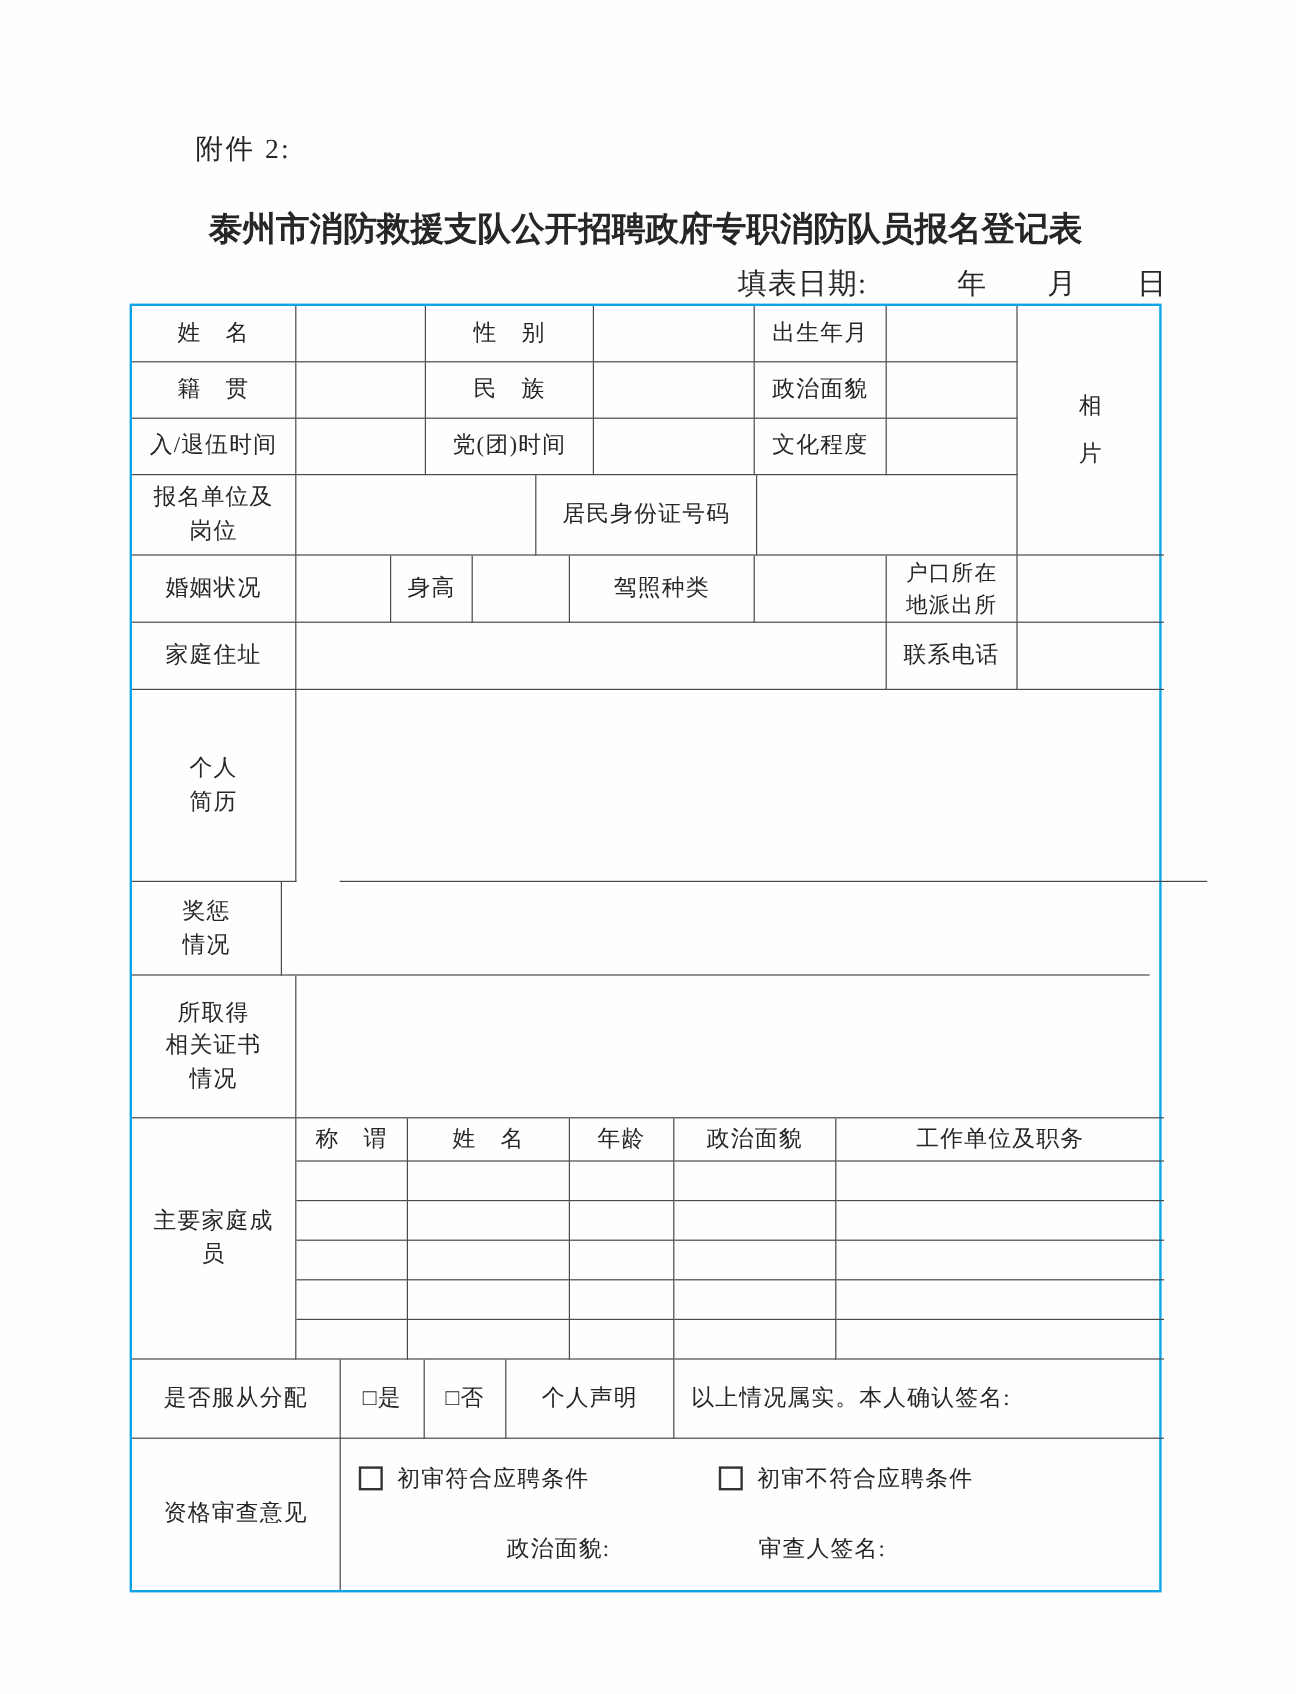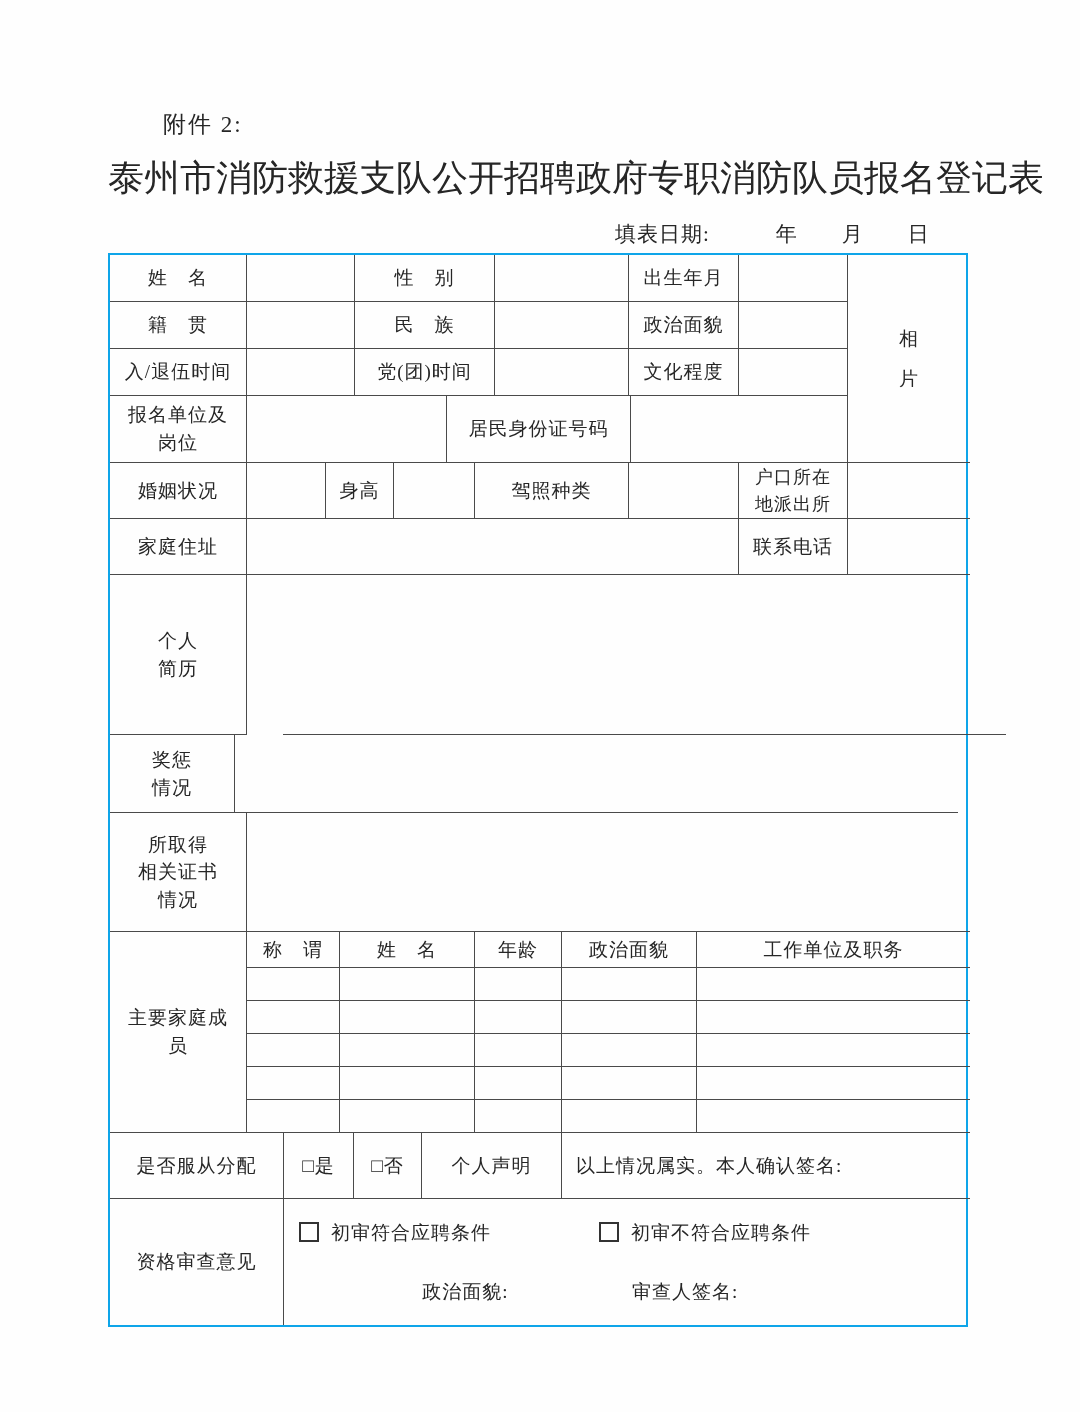--- a/index.html
+++ b/index.html
@@ -8,28 +8,28 @@
     background:#fefefe;
     color:#262626;
     font-family:"Liberation Serif","DejaVu Serif",serif;
     position:relative;
   }
   .attachment {
     position:absolute; left:163px; top:109px;
     font-size:23px; letter-spacing:2px;
   }
   .title {
-    position:absolute; left:108px; top:154px; width:860px;
-    text-align:center; font-size:36px; font-weight:normal;
+    position:absolute; left:108px; top:172px; width:860px;
+    text-align:center; font-size:28px; font-weight:bold;
     font-family:"DejaVu Sans","Liberation Sans",sans-serif;
     letter-spacing:0px; white-space:nowrap;
   }
   .dateline {
     position:absolute; left:615px; top:220px;
-    font-size:21px; letter-spacing:1px; white-space:pre;
+    font-size:24px; letter-spacing:1px; white-space:pre;
   }
   .tbl {
     position:absolute; left:108px; top:253px; width:860px;
     border:2px solid #0ea5e9;
     display:flex; flex-direction:column;
     font-size:19px;
   }
   .flexrow { display:flex; }
   .colflex { display:flex; flex-direction:column; }
   .c {

